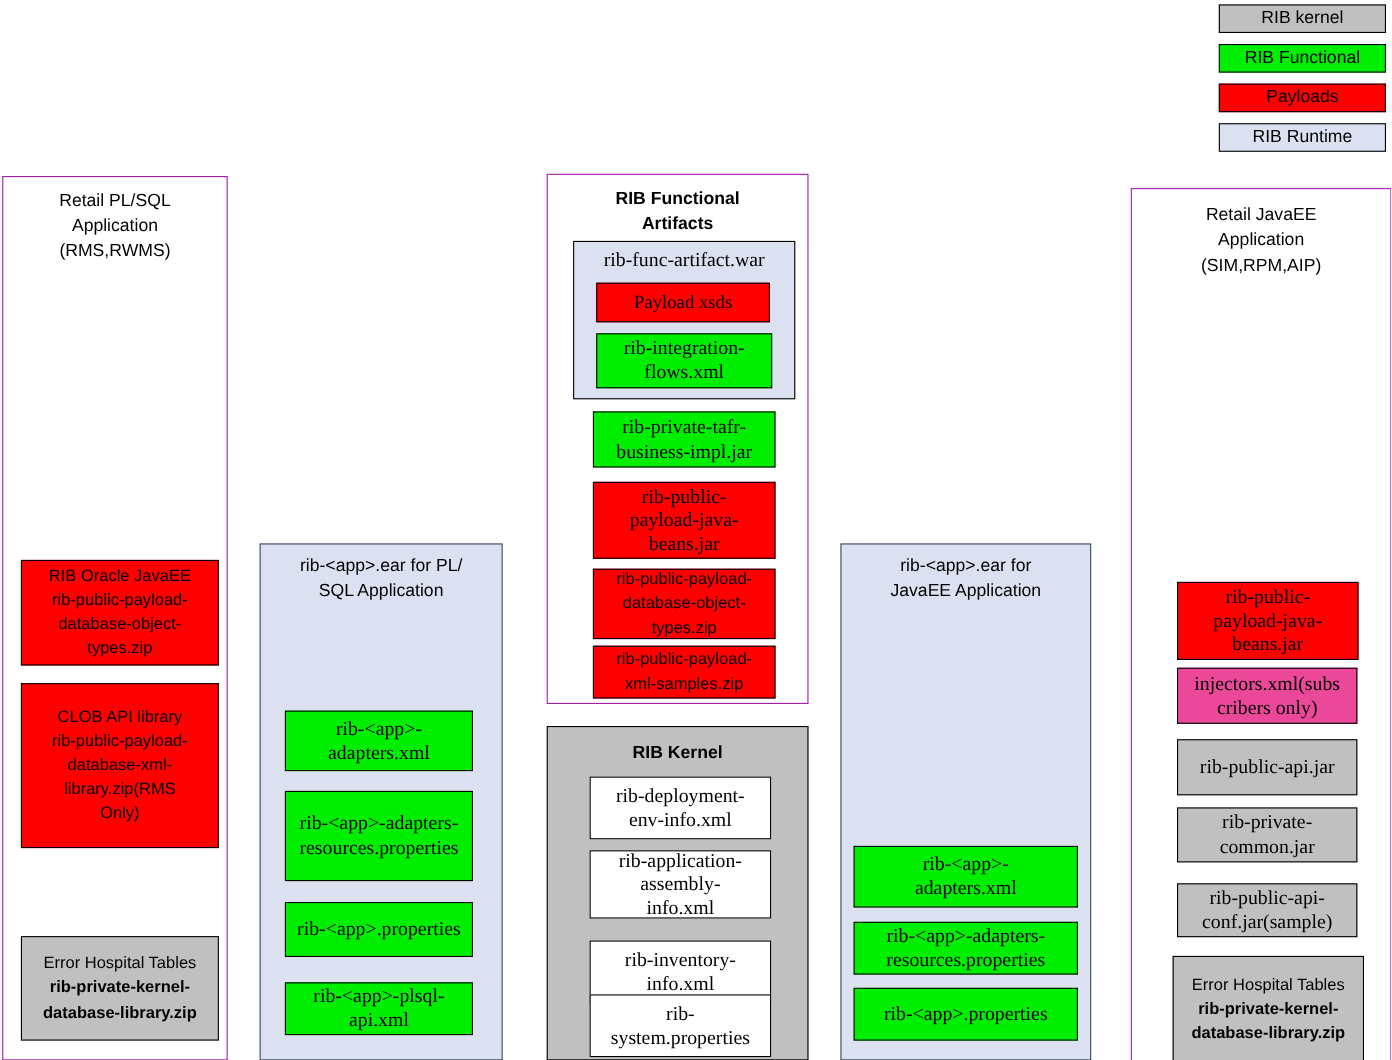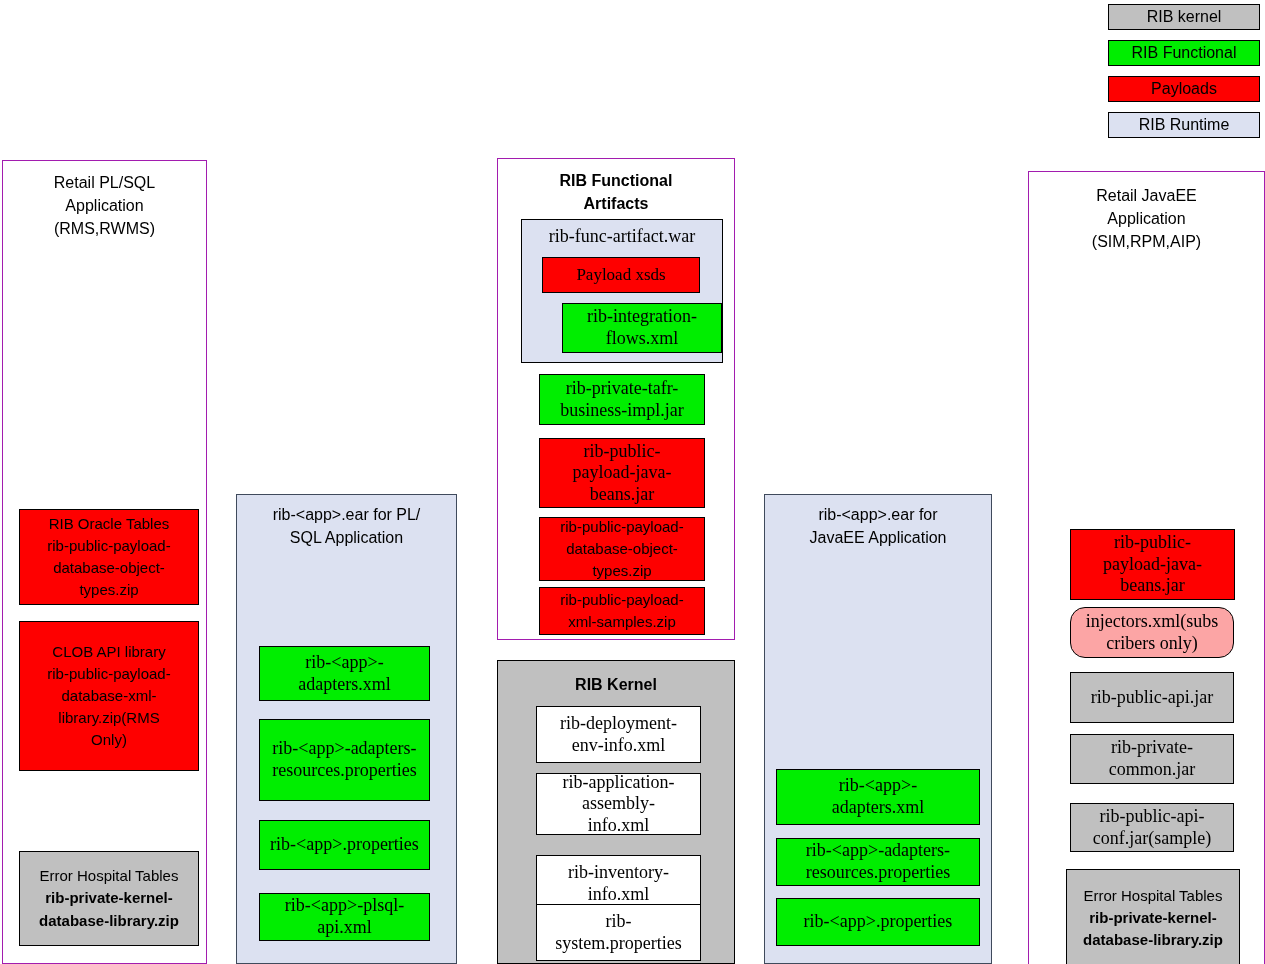--- a/index.html
+++ b/index.html
@@ -40,21 +40,21 @@
 
   <div class="legend-item" style="top: 4px; background: rgb(192, 192, 192);">RIB kernel</div>
   <div class="legend-item" style="top: 40px; background: rgb(0, 238, 0);">RIB Functional</div>
   <div class="legend-item" style="top: 76px; background: rgb(254, 0, 0);">Payloads</div>
   <div class="legend-item" style="top: 112px; background: rgb(220, 225, 241);">RIB Runtime</div>
 
   <div class="col" style="left:2px;top:160px;width:203px;height:802px;">
     <div class="hdr" style="top:10px;">Retail PL/SQL
 Application
 (RMS,RWMS)</div>
-    <div class="box sans" style="left: 16px; top: 348px; width: 178px; height: 94px; background: rgb(254, 0, 0);">RIB Oracle Tables
+    <div class="box sans" style="left: 16px; top: 348px; width: 178px; height: 94px; background: rgb(254, 0, 0);">RIB Oracle JavaEE
 rib-public-payload-
 database-object-
 types.zip</div>
     <div class="box sans" style="left: 16px; top: 460px; width: 178px; height: 148px; background: rgb(254, 0, 0);">CLOB API library
 rib-public-payload-
 database-xml-
 library.zip(RMS
 Only)</div>
     <div class="box sans" style="left: 16px; top: 690px; width: 178px; height: 93px; flex-direction: column; background: rgb(192, 192, 192);">
       <span>Error Hospital Tables</span>
@@ -75,21 +75,21 @@
 api.xml</div>
   </div>
 
   <div class="col" style="left:497px;top:158px;width:236px;height:480px;">
     <div class="hdr bold" style="top:10px;">RIB Functional
 Artifacts</div>
     <div class="box thin" style="left: 23px; top: 60px; width: 200px; height: 142px; border-color: rgb(0, 0, 0); font-family: &quot;Liberation Serif&quot;, serif; align-items: flex-start; background: rgb(220, 225, 241);">
       <span style="margin-top:6px;">rib-func-artifact.war</span>
     </div>
     <div class="box sans-big" style="left: 44px; top: 98px; width: 156px; height: 34px; background: rgb(254, 0, 0);">Payload xsds</div>
-    <div class="box" style="left: 44px; top: 144px; width: 158px; height: 48px; background: rgb(0, 238, 0); margin-left: 20px;">rib-integration-
+    <div class="box" style="left: 44px; top: 144px; width: 158px; height: 48px; background: rgb(0, 238, 0);">rib-integration-
 flows.xml</div>
     <div class="box" style="left: 41px; top: 215px; width: 164px; height: 49px; background: rgb(0, 238, 0);">rib-private-tafr-
 business-impl.jar</div>
     <div class="box" style="left: 41px; top: 279px; width: 164px; height: 68px; background: rgb(254, 0, 0);">rib-public-
 payload-java-
 beans.jar</div>
     <div class="box sans" style="left: 41px; top: 358px; width: 164px; height: 62px; background: rgb(254, 0, 0);">rib-public-payload-
 database-object-
 types.zip</div>
     <div class="box sans" style="left: 41px; top: 428px; width: 164px; height: 46px; background: rgb(254, 0, 0);">rib-public-payload-
@@ -119,21 +119,21 @@
     <div class="box" style="left: 11px; top: 403px; width: 202px; height: 46px; background: rgb(0, 238, 0);">rib-&lt;app&gt;.properties</div>
   </div>
 
   <div class="col" style="left:1028px;top:171px;width:235px;height:804px;">
     <div class="hdr" style="top:12px;">Retail JavaEE
 Application
 (SIM,RPM,AIP)</div>
     <div class="box" style="left: 41px; top: 357px; width: 163px; height: 69px; background: rgb(254, 0, 0);">rib-public-
 payload-java-
 beans.jar</div>
-    <div class="box" style="left: 41px; top: 435px; width: 162px; height: 49px; background: #fca5a5; border-radius: 15px;">injectors.xml(subs
+    <div class="box" style="left: 41px; top: 435px; width: 162px; height: 49px; background: #ec4899;">injectors.xml(subs
 cribers only)</div>
     <div class="box" style="left: 41px; top: 562px; width: 162px; height: 48px; background: rgb(192, 192, 192);">rib-private-
 common.jar</div>
     <div class="box" style="left: 41px; top: 500px; width: 162px; height: 49px; background: rgb(192, 192, 192);">rib-public-api.jar</div>
     <div class="box" style="left: 41px; top: 631px; width: 162px; height: 47px; background: rgb(192, 192, 192);">rib-public-api-
 conf.jar(sample)</div>
     <div class="box sans" style="left: 37px; top: 697px; width: 172px; height: 96px; flex-direction: column; background: rgb(192, 192, 192);">
       <span>Error Hospital Tables</span>
       <span class="eh-file">rib-private-kernel-
 database-library.zip</span>

